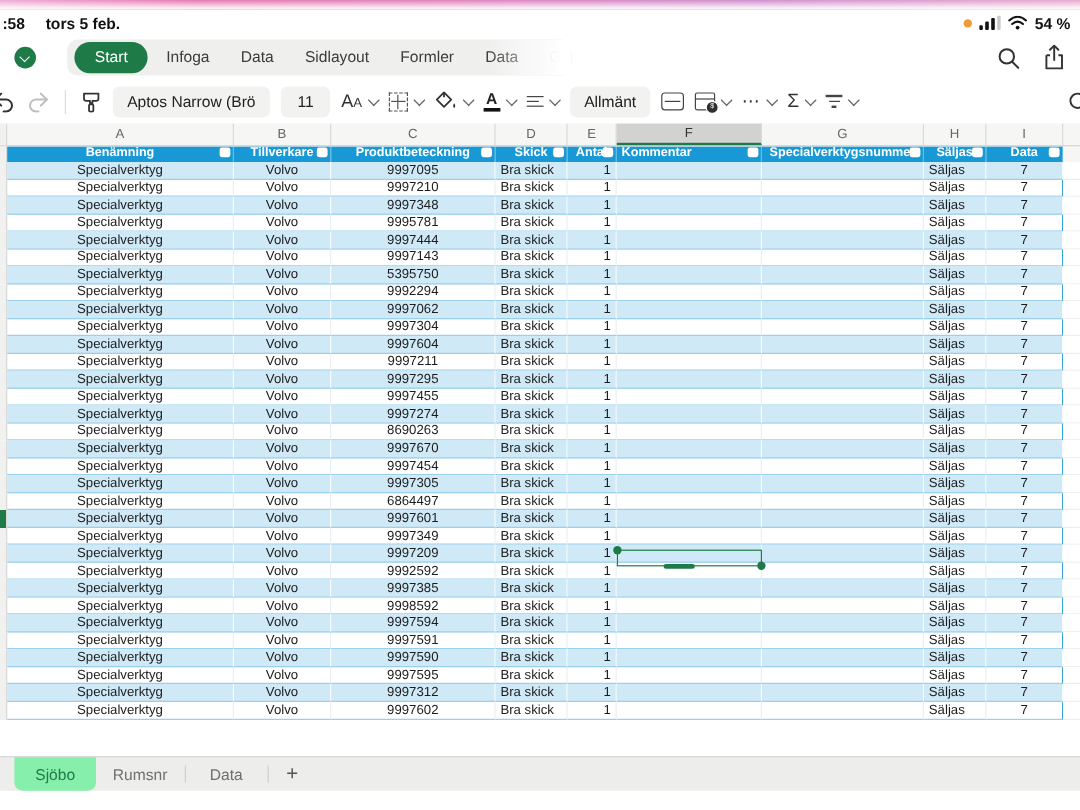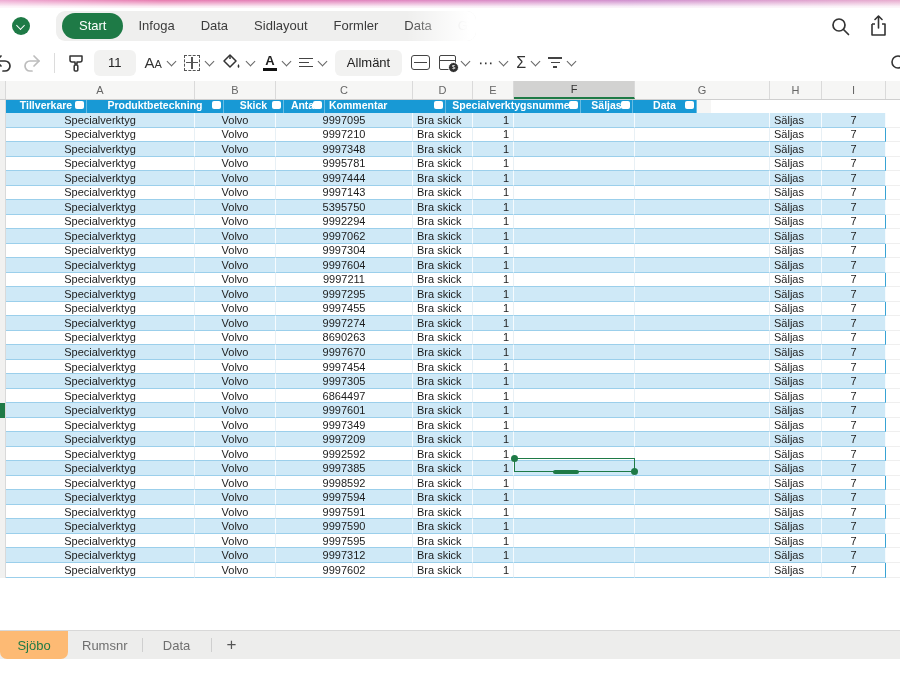--- a/index.html
+++ b/index.html
@@ -104,37 +104,59 @@
   .sel-box{position:absolute;border:1.8px solid #1e7a46;box-sizing:border-box;z-index:6;}
   .sel-box .h1,.sel-box .h2{position:absolute;width:7px;height:7px;border-radius:50%;background:#1e7a46;}
   .sel-box .h1{left:-4px;top:-4px;} .sel-box .h2{right:-4px;bottom:-4px;}
   .sel-box .fillbar{position:absolute;left:38px;bottom:-2.4px;width:26px;height:3.4px;border-radius:2px;background:#1e7a46;}
 
   
   .sheet-bar{position:absolute;left:0;top:630px;width:900px;height:28px;background:#ededec;
     border-top:1px solid #d8d8d8;display:flex;align-items:stretch;}
   .stab{min-width:68px;padding:0 14px;display:flex;align-items:center;justify-content:center;
     font-size:13px;color:#6f6f6f;box-sizing:border-box;}
-  .stab.active{background:#fdba74;color:#1e7a46;border-radius:0 0 7px 7px;font-weight:500;}
+  .stab.active{background:#86efac;color:#1e7a46;border-radius:0 0 7px 7px;font-weight:500;margin-left:12px;}
   .stab-sep{width:1px;height:14px;background:#cfcfcf;align-self:center;}
   .stab-add{width:40px;display:flex;align-items:center;justify-content:center;font-size:17px;color:#555;}
 
   
   .watermark{position:absolute;left:617px;top:591px;z-index:30;pointer-events:none;
     font-size:47px;font-weight:bold;letter-spacing:5px;color:rgba(255,255,255,.55);white-space:nowrap;}
 
   svg{display:block;}
 </style>
 </head>
 <body>
 
 <div class="screen">
 
   <div class="top-strip"></div>
 
+  <div class="status-bar">
+    <div>
+      <span>:58</span>
+      <span style="display:inline-block;width:10px;"></span>
+      <span>tors 5 feb.</span>
+    </div>
+    <div class="status-right">
+      <span class="loc-dot"></span>
+      <svg width="18" height="12" viewBox="0 0 18 12">
+        <rect x="0" y="8" width="3" height="4" rx="1" fill="#111"></rect>
+        <rect x="5" y="5" width="3" height="7" rx="1" fill="#111"></rect>
+        <rect x="10" y="2" width="3" height="10" rx="1" fill="#111"></rect>
+        <rect x="15" y="0" width="3" height="12" rx="1" fill="#c8c8c8"></rect>
+      </svg>
+      <svg width="16" height="12" viewBox="0 0 16 12">
+        <path d="M1 4 Q8 -2 15 4" fill="none" stroke="#111" stroke-width="1.7" stroke-linecap="round"></path>
+        <path d="M3.5 7 Q8 3 12.5 7" fill="none" stroke="#111" stroke-width="1.7" stroke-linecap="round"></path>
+        <circle cx="8" cy="10" r="1.6" fill="#111"></circle>
+      </svg>
+      <span>54 %</span>
+    </div>
+  </div>
 
   <div class="title-row">
     <span class="title-badge"></span>
     <div class="ribbon-tabs">
       <span class="rtab active">Start</span>
       <span class="rtab">Infoga</span>
       <span class="rtab">Data</span>
       <span class="rtab">Sidlayout</span>
       <span class="rtab">Formler</span>
       <span class="rtab">Data</span>
@@ -167,20 +189,23 @@
         <path d="M17 7 H8 a5 5 0 0 0 0 10 H10" fill="none" stroke="#bdbdbd" stroke-width="1.7" stroke-linecap="round"></path>
       </svg>
     </span>
     <span class="tb-sep"></span>
     <span class="tb-btn">
       <svg width="18" height="18" viewBox="0 0 18 18">
         <path d="M3 2 H15 V6 a2 2 0 0 1 -2 2 H10 V10 H8 V8 H5 a2 2 0 0 1 -2 -2 Z" fill="none" stroke="#333" stroke-width="1.5" stroke-linejoin="round"></path>
         <rect x="7.2" y="11" width="3.6" height="6" rx="1" fill="none" stroke="#333" stroke-width="1.5"></rect>
       </svg>
     </span>
+    <span class="tb-box">
+      <span>Aptos Narrow (Brö</span>
+    </span>
     <span class="tb-box" style="padding:0 14px;">
       <span>11</span>
     </span>
     <span class="tb-btn">
       <span class="aa-icon">
           <span class="big">A</span>
           <span class="small">A</span>
         </span>
       <span class="chev"></span>
     </span>
@@ -257,20 +282,24 @@
         <div class="colhead" style="width:60px">D</div>
         <div class="colhead" style="width:41px">E</div>
         <div class="colhead sel" style="width:121px">F</div>
         <div class="colhead" style="width:135px">G</div>
         <div class="colhead" style="width:52px">H</div>
         <div class="colhead" style="width:64px">I</div>
         <div class="colhead" style="width:14px;border-right:none"></div>
       </div>
     <div class="thead-row" id="thead-row">
         <div class="thead-sliver"></div>
+        <div class="hcell" style="width:189px">
+          <span>Benämning</span>
+          <span class="fbox"></span>
+        </div>
         <div class="hcell" style="width:81px">
           <span>Tillverkare</span>
           <span class="fbox"></span>
         </div>
         <div class="hcell" style="width:137px">
           <span>Produktbeteckning</span>
           <span class="fbox"></span>
         </div>
         <div class="hcell" style="width:60px">
           <span>Skick</span>

